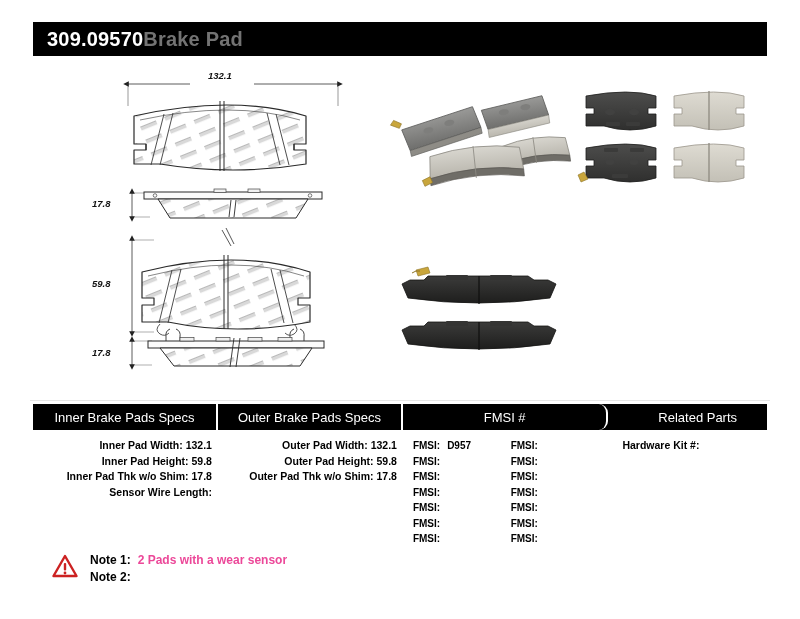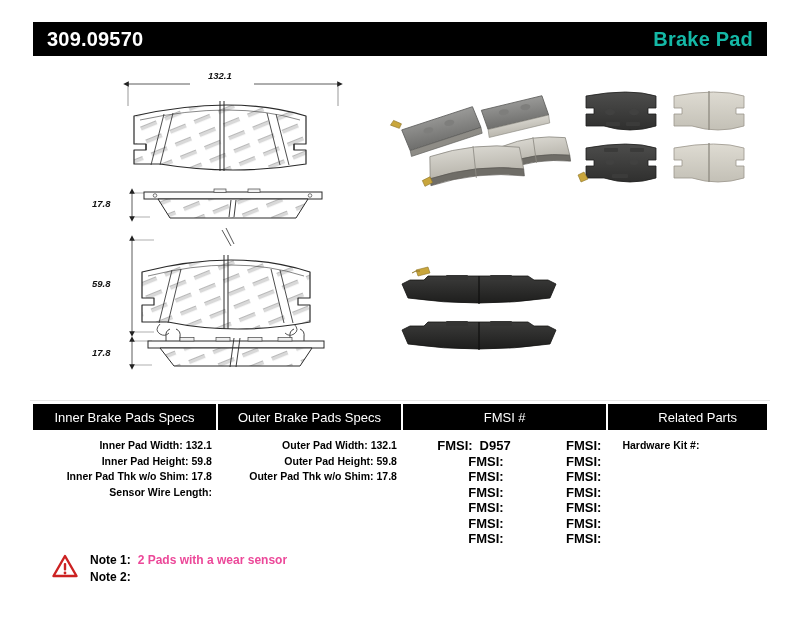--- a/index.html
+++ b/index.html
@@ -1,24 +1,24 @@
 <!DOCTYPE html>
 <html><head>
 <meta charset="utf-8">
 <style>
   html,body{margin:0;padding:0;background:#fff;}
   body{width:800px;height:619px;position:relative;overflow:hidden;
        font-family:"Liberation Sans",sans-serif;color:#000;}
 
   
   .header-bar{position:absolute;left:33px;top:22px;width:734px;height:34px;
-    background:#000;display:flex;align-items:center;justify-content:space-between;
+    background:#000;display:flex;align-items:center;
     padding:0 14px;box-sizing:border-box;}
   .header-bar .part-no{color:#fff;font-size:20px;font-weight:bold;letter-spacing:.2px;}
-  .header-bar .part-type{color:#14b8a6;font-size:20px;font-weight:bold;letter-spacing:.2px;}
+  .header-bar .part-type{color:#737373;font-size:20px;font-weight:bold;letter-spacing:.2px;}
 
   
   .drawings{position:absolute;left:0;top:60px;width:638px;height:340px;}
   .draw-panel{position:absolute;}
   .dim-label{position:absolute;font-size:9.5px;font-weight:bold;font-style:italic;
              color:#111;white-space:nowrap;}
 
   svg{display:block;overflow:visible;}
 
   
@@ -28,35 +28,35 @@
   .sep-line{position:absolute;left:30px;top:400px;width:740px;height:1px;background:#e6e6e6;}
 
   
   .spec-table{position:absolute;left:33px;top:404px;width:734px;}
   .thead{display:flex;height:26px;background:#000;}
   .th{color:#fff;font-size:13px;font-weight:normal;display:flex;align-items:center;
       justify-content:center;border-right:2px solid #fff;box-sizing:border-box;}
   .th:last-child{border-right:none;}
   .th.inner{width:25.2%;}
   .th.outer{width:25.2%;}
-  .th.fmsi{width:28.0%;}
+  .th.fmsi{width:28.0%;border-radius:9px;}
   .th.related{width:21.6%;padding-left:20px;}
 
   .tbody{display:flex;padding-top:8px;}
   .col{box-sizing:border-box;}
   .col.inner{width:25.2%;padding-right:6px;}
   .col.outer{width:25.2%;padding-right:6px;}
   .col.fmsi{width:28.0%;padding-left:10px;}
   .col.related{width:21.6%;padding-left:14px;}
 
   .spec-line{font-size:10.5px;font-weight:bold;text-align:right;line-height:15.5px;
              white-space:nowrap;}
   .fmsi-rows{display:flex;}
   .fmsi-sub{width:50%;}
-  .fmsi-line{font-size:13px;font-weight:bold;line-height:15.5px;white-space:nowrap;text-align:right;}
+  .fmsi-line{font-size:10px;font-weight:bold;line-height:15.5px;white-space:nowrap;}
   .fmsi-line .val{margin-left:7px;}
   .related-line{font-size:10.5px;font-weight:bold;line-height:15.5px;white-space:nowrap;}
 
   
   .notes{position:absolute;left:52px;top:552px;display:flex;align-items:flex-start;}
   .warn-icon{width:26px;height:24px;margin-top:2px;}
   .note-lines{margin-left:12px;}
   .note-row{display:flex;align-items:baseline;line-height:17px;}
   .note-label{font-size:12px;font-weight:bold;white-space:nowrap;}
   .note-value{font-size:12px;font-weight:bold;color:#ec4899;margin-left:7px;white-space:nowrap;}

